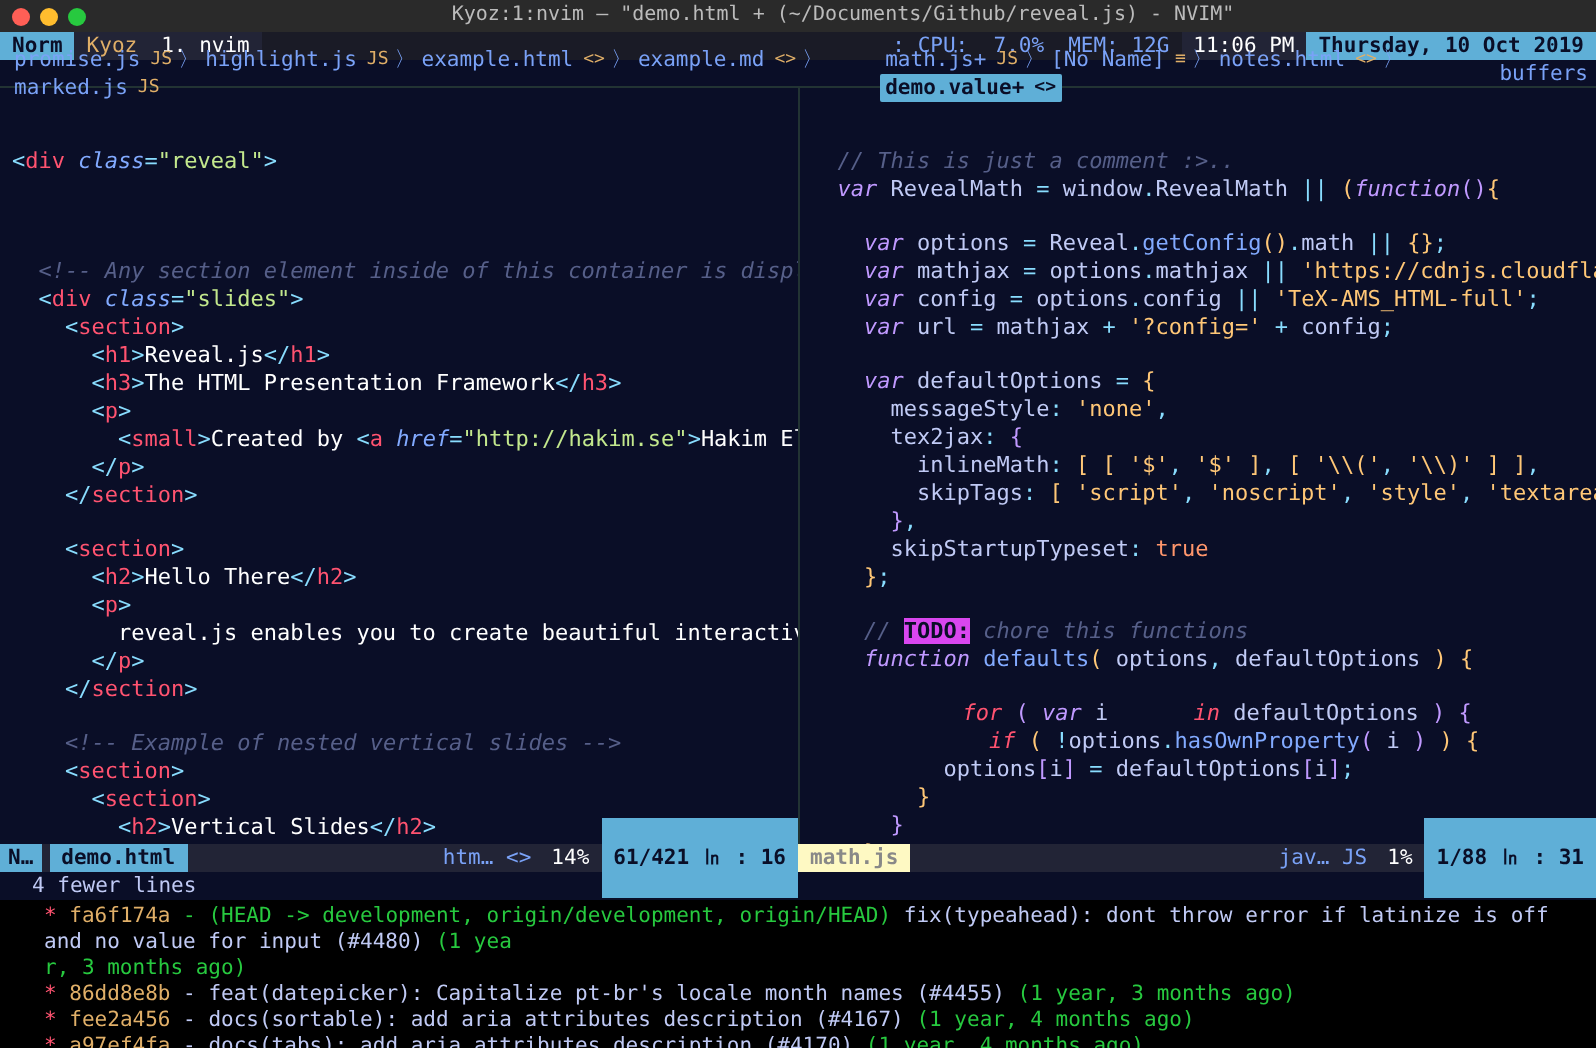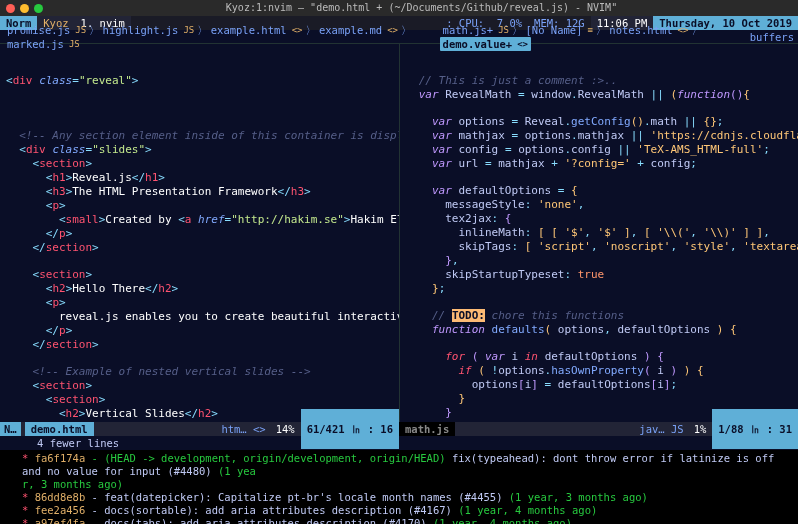--- a/index.html
+++ b/index.html
@@ -61,43 +61,43 @@
   .panestatus {
     height: 14px; display: flex; background: #222436;
     font-size: 10.5px;
   }
   .ps { flex: 1; display: flex; align-items: center; }
   .ps .fn { background: #5fafd7; color: #0a0e27; padding: 0 6px; font-weight: bold; }
   .ps .rest { flex: 1; }
   .ps .ft { color: #7aa2f7; padding: 0 4px; }
   .ps .pos { background: #5fafd7; color: #0a0e27; padding: 13px 6px; font-weight: bold; }
   .ps .pct { color: #fff; padding: 0 6px; }
-  .ps.inactive .fn { background: #000000; color: #888; text-align: right; }
+  .ps.inactive .fn { background: #fef9c3; color: #888; text-align: right; }
 
-  .msgline { height: 14px; background: #0a0e27; color: #c0caf5; padding: 0 16px; font-size: 10.5px; display: flex; align-items: center; margin-left: 21px; }
+  .msgline { height: 14px; background: #0a0e27; color: #c0caf5; padding: 0 16px; font-size: 10.5px; display: flex; align-items: center; }
 
   
   .gitlog { background: #000; height: 84px; padding: 2px 22px; font-size: 10.5px; line-height: 13px; overflow: hidden; white-space: pre-wrap; }
 
   
   .cmt { color: #565f89; font-style: italic; }
   .tagn { color: #ff5370; }
   .attr { color: #82aaff; font-style: italic; }
   .str { color: #c3e88d; }
   .str2 { color: #ffc777; }
   .kw { color: #c099ff; font-style: italic; }
-  .kw2 { color: #ff5370; font-style: italic; }
+  .kw2 { color: #ff5370; font-style: italic; margin-left: 36px; }
   .fn { color: #82aaff; }
   .op { color: #89ddff; }
   .var { color: #c0caf5; }
   .prop { color: #c0caf5; }
   .bool { color: #ff966c; }
   .brkt { color: #ffc777; }
   .brkt2 { color: #c099ff; }
-  .todo { background: #fdba74; color: #0a0e27; font-weight: bold; }
+  .todo { background: #d946ef; color: #0a0e27; font-weight: bold; }
   .punct { color: #89ddff; }
   .white { color: #fff; }
   .hash { color: #e0af68; }
   .ref { color: #27c93f; }
   .ref2 { color: #ff5370; }
   .auth { color: #5fafd7; }
   .time { color: #27c93f; }
   .gitmsg { color: #c0caf5; }
   .ang { color: #89ddff; }
   .corner { background:#5fafd7; color:#0a0e27; padding:0 4px; font-weight:bold; margin-right:4px; }

